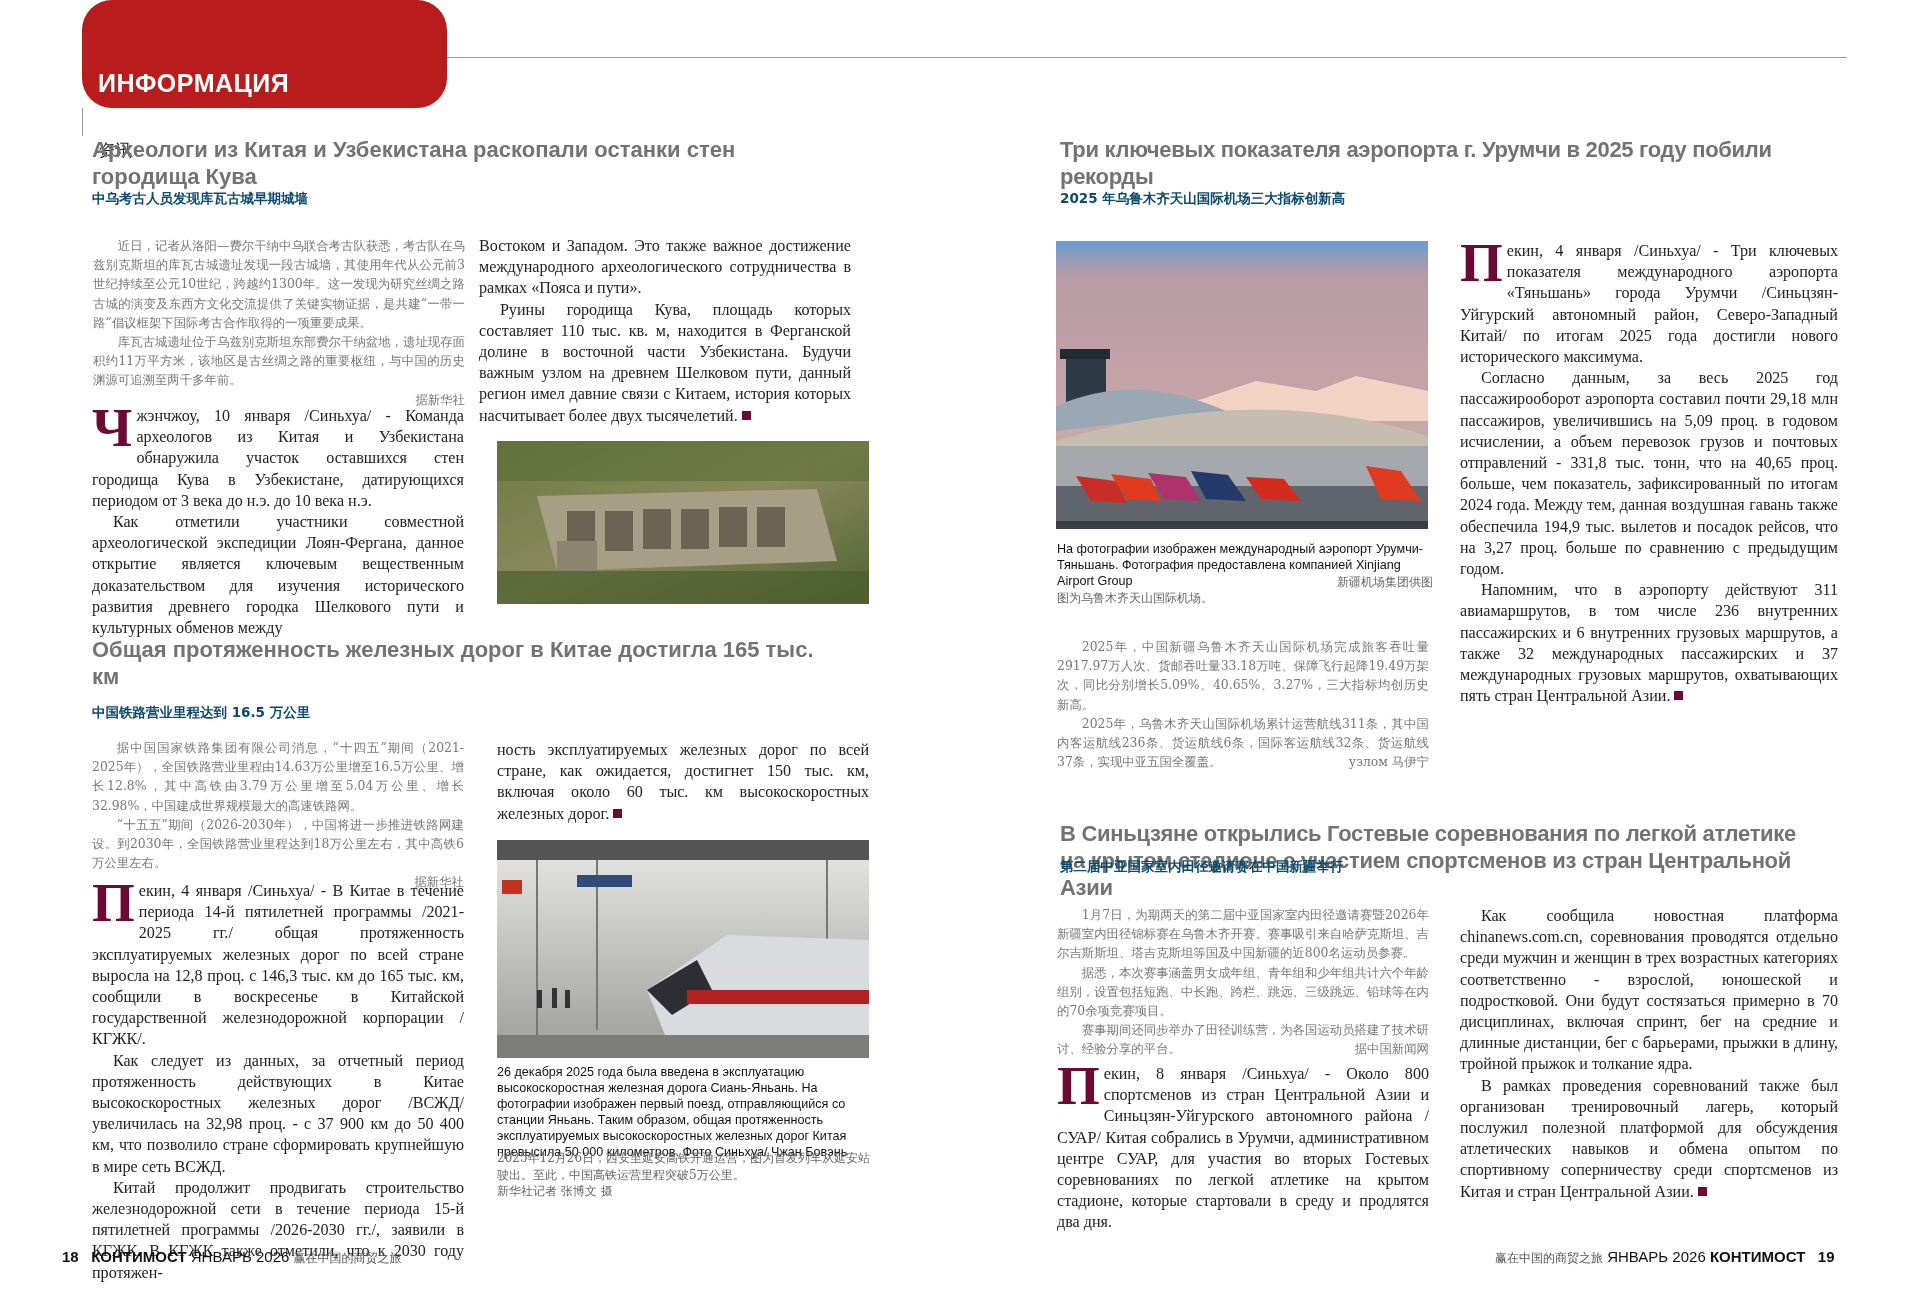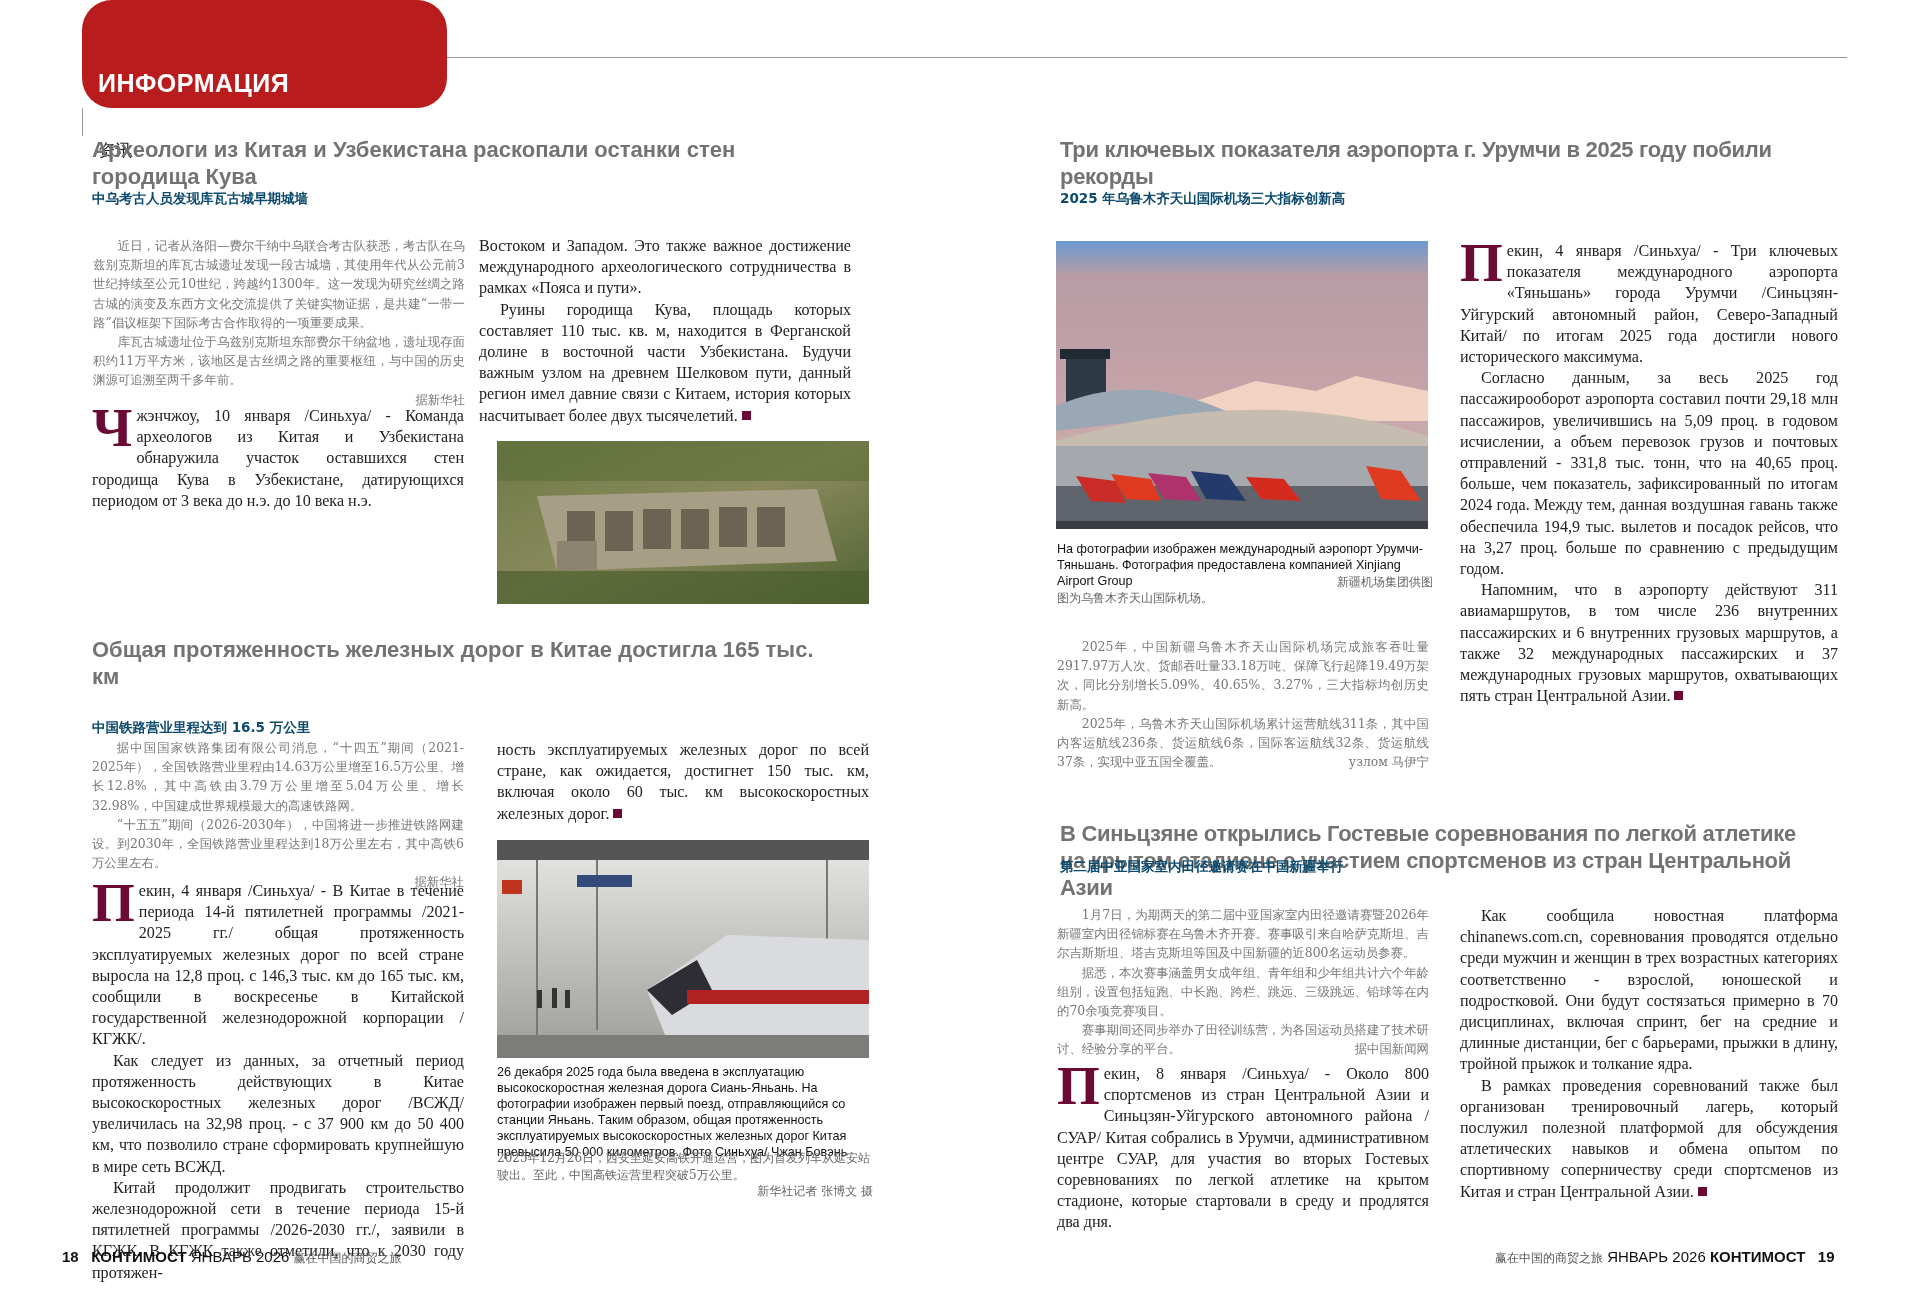--- a/index.html
+++ b/index.html
@@ -16,21 +16,21 @@
   .cn{font-family:"DejaVu Serif",serif;font-size:12.4px;line-height:19.2px;color:#777;text-align:justify;}
   .cn p{margin:0;text-indent:2em;}
   .cn .src{text-align:right;text-indent:0;}
   .ru{font-size:16.1px;line-height:21.2px;text-align:justify;color:#222;}
   .ru p{margin:0;text-indent:1.3em;}
   .ru p.first{text-indent:0;}
   .drop{float:left;font-family:"Liberation Serif",serif;font-weight:bold;color:#6b0a35;font-size:55px;line-height:40px;margin:3px 4px 0 0;}
   .end{display:inline-block;width:9px;height:9px;background:#6b0a35;margin-left:4px;vertical-align:1px;}
   .cap{font-family:"Liberation Sans",sans-serif;font-size:12.6px;line-height:16px;color:#111;}
   .cap-cn{font-family:"DejaVu Serif",serif;font-size:12px;line-height:16.5px;color:#666;}
-  .cap-cn .right{text-align:right;display:block;}
+  .cap-cn .right{display:block;}
   .photo{overflow:hidden;}
   .footer{font-family:"Liberation Sans",sans-serif;font-size:15px;color:#111;white-space:nowrap;}
   .footer b{font-weight:bold;}
   .footer .fcn{font-family:"DejaVu Serif",serif;font-size:12px;color:#555;}
 </style>
 </head>
 <body>
 
 <div class="abs banner">
   <div class="banner-title">ИНФОРМАЦИЯ</div>
@@ -43,20 +43,21 @@
 <div class="abs sub" style="left:92px;top:190px;">中乌考古人员发现库瓦古城早期城墙</div>
 
 <div class="abs cn" style="left:93px;top:236px;width:372px;">
   <p>近日，记者从洛阳—费尔干纳中乌联合考古队获悉，考古队在乌兹别克斯坦的库瓦古城遗址发现一段古城墙，其使用年代从公元前3世纪持续至公元10世纪，跨越约1300年。这一发现为研究丝绸之路古城的演变及东西方文化交流提供了关键实物证据，是共建“一带一路”倡议框架下国际考古合作取得的一项重要成果。</p>
   <p>库瓦古城遗址位于乌兹别克斯坦东部费尔干纳盆地，遗址现存面积约11万平方米，该地区是古丝绸之路的重要枢纽，与中国的历史渊源可追溯至两千多年前。</p>
   <p class="src">据新华社</p>
 </div>
 
 <div class="abs ru" style="left:92px;top:405px;width:372px;">
   <p class="first"><span class="drop">Ч</span><span>жэнчжоу, 10 января /Синьхуа/ - Команда археологов из Китая и Узбекистана обнаружила участок оставшихся стен городища Кува в Узбекистане, датирующихся периодом от 3 века до н.э. до 10 века н.э.</span></p>
+  <p>Как отметили участники совместной археологической экспедиции Лоян-Фергана, данное открытие является ключевым вещественным доказательством для изучения исторического развития древнего городка Шелкового пути и культурных обменов между</p>
 </div>
 
 <div class="abs ru" style="left:479px;top:235px;width:372px;">
   <p class="first">Востоком и Западом. Это также важное достижение международного археологического сотрудничества в рамках «Пояса и пути».</p>
   <p><span>Руины городища Кува, площадь которых составляет 110 тыс. кв. м, находится в Ферганской долине в восточной части Узбекистана. Будучи важным узлом на древнем Шелковом пути, данный регион имел давние связи с Китаем, история которых насчитывает более двух тысячелетий.</span><span class="end"></span></p>
 </div>
 
 <div class="abs photo" style="left:497px;top:441px;width:372px;height:163px;">
   <svg width="372" height="163" viewBox="0 0 372 163">
     <defs>
@@ -76,21 +77,21 @@
       <rect x="146" y="68" width="28" height="40"></rect>
         <rect x="184" y="68" width="28" height="40"></rect>
       <rect x="222" y="66" width="28" height="40"></rect>
         <rect x="260" y="66" width="28" height="40"></rect>
     </g>
     <rect x="60" y="100" width="40" height="30" fill="#8d8470"></rect>
   </svg>
 </div>
 
 <div class="abs hl" style="left:92px;top:636px;width:730px;">Общая протяженность железных дорог в Китае достигла 165 тыс. км</div>
-<div class="abs sub" style="left:92px;top:719px;">中国铁路营业里程达到 16.5 万公里</div>
+<div class="abs sub" style="left:92px;top:704px;">中国铁路营业里程达到 16.5 万公里</div>
 
 <div class="abs cn" style="left:92px;top:738px;width:372px;">
   <p>据中国国家铁路集团有限公司消息，“十四五”期间（2021-2025年），全国铁路营业里程由14.63万公里增至16.5万公里、增长12.8%，其中高铁由3.79万公里增至5.04万公里、增长32.98%，中国建成世界规模最大的高速铁路网。</p>
   <p>“十五五”期间（2026-2030年），中国将进一步推进铁路网建设。到2030年，全国铁路营业里程达到18万公里左右，其中高铁6万公里左右。</p>
   <p class="src">据新华社</p>
 </div>
 
 <div class="abs ru" style="left:92px;top:880px;width:372px;">
   <p class="first"><span class="drop">П</span><span>екин, 4 января /Синьхуа/ - В Китае в течение периода 14-й пятилетней программы /2021-2025 гг./ общая протяженность эксплуатируемых железных дорог по всей стране выросла на 12,8 проц. с 146,3 тыс. км до 165 тыс. км, сообщили в воскресенье в Китайской государственной железнодорожной корпорации /КГЖК/.</span></p>
   <p>Как следует из данных, за отчетный период протяженность действующих в Китае высокоскоростных железных дорог /ВСЖД/ увеличилась на 32,98 проц. - с 37 900 км до 50 400 км, что позволило стране сформировать крупнейшую в мире сеть ВСЖД.</p>

